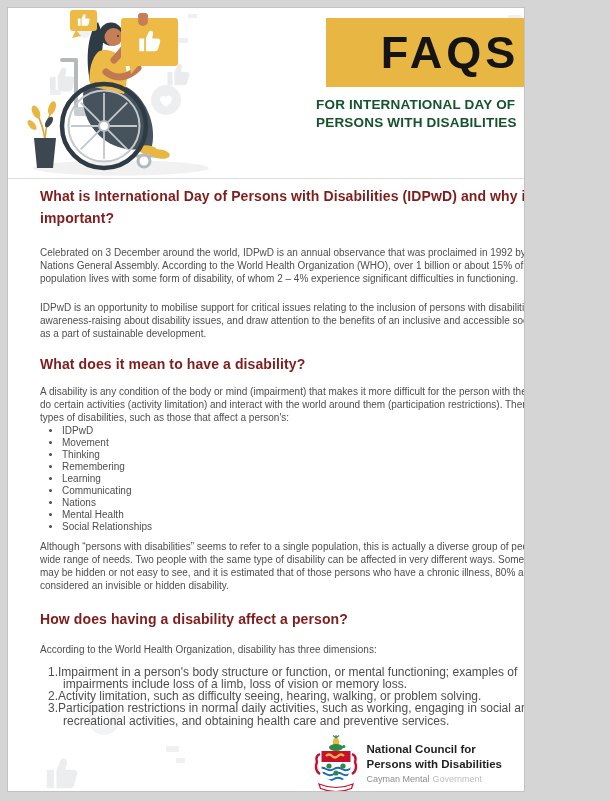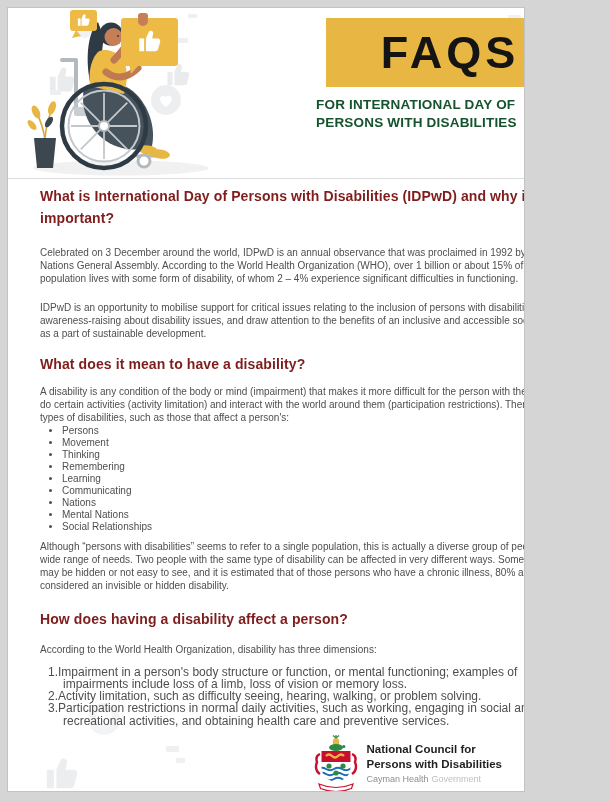--- a/index.html
+++ b/index.html
@@ -156,28 +156,28 @@
   <div class="divider"></div>
 
   <div class="content">
     <h2 class="q-heading" id="h1">What is International Day of Persons with Disabilities (IDPwD) and why is it important?</h2>
     <p id="p1">Celebrated on 3 December around the world, IDPwD is an annual observance that was proclaimed in 1992 by the United Nations General Assembly. According to the World Health Organization (WHO), over 1 billion or about 15% of the world's population lives with some form of disability, of whom 2 – 4% experience significant difficulties in functioning.</p>
     <p id="p2">IDPwD is an opportunity to mobilise support for critical issues relating to the inclusion of persons with disabilities, promote awareness-raising about disability issues, and draw attention to the benefits of an inclusive and accessible society for all as a part of sustainable development.</p>
 
     <h2 class="q-heading" id="h2">What does it mean to have a disability?</h2>
     <p>A disability is any condition of the body or mind (impairment) that makes it more difficult for the person with the condition to do certain activities (activity limitation) and interact with the world around them (participation restrictions). There are many types of disabilities, such as those that affect a person's:</p>
     <ul class="types">
-      <li>Persons</li>
+      <li>IDPwD</li>
       <li>Movement</li>
       <li>Thinking</li>
       <li>Remembering</li>
       <li>Learning</li>
       <li>Communicating</li>
       <li>Nations</li>
-      <li>Mental Nations</li>
+      <li>Mental Health</li>
       <li>Social Relationships</li>
     </ul>
     <p id="p4">Although “persons with disabilities” seems to refer to a single population, this is actually a diverse group of people with a wide range of needs. Two people with the same type of disability can be affected in very different ways. Some disabilities may be hidden or not easy to see, and it is estimated that of those persons who have a chronic illness, 80% are considered an invisible or hidden disability.</p>
 
     <h2 class="q-heading" id="h3">How does having a disability affect a person?</h2>
     <p id="p5">According to the World Health Organization, disability has three dimensions:</p>
     <ol class="dims">
       <li>Impairment in a person's body structure or function, or mental functioning; examples of impairments include loss of a limb, loss of vision or memory loss.</li>
       <li>Activity limitation, such as difficulty seeing, hearing, walking, or problem solving.</li>
       <li>Participation restrictions in normal daily activities, such as working, engaging in social and recreational activities, and obtaining health care and preventive services.</li>
@@ -209,18 +209,18 @@
         <circle cx="15" cy="31" r="2.6" fill="#2C8A43"></circle>
         <circle cx="29" cy="31" r="2.6" fill="#2C8A43"></circle>
         <circle cx="22" cy="38" r="2.6" fill="#2C8A43"></circle>
       </g>
       <path d="M5 49q17 7 34 0l-1.5 4.5q-15.5 6-31 0z" fill="#ffffff" stroke="#C8102E" stroke-width="1.2"></path>
     </svg>
     <div>
       <div class="org-name">National Council for</div>
       <div class="org-name">Persons with Disabilities</div>
       <div class="gov-line">
-        <span class="gov-dark">Cayman Health</span><span class="gov-light">Government</span>
+        <span class="gov-dark">Cayman Mental</span><span class="gov-light">Government</span>
       </div>
     </div>
   </div>
 
 </div>
 
 </body></html>

